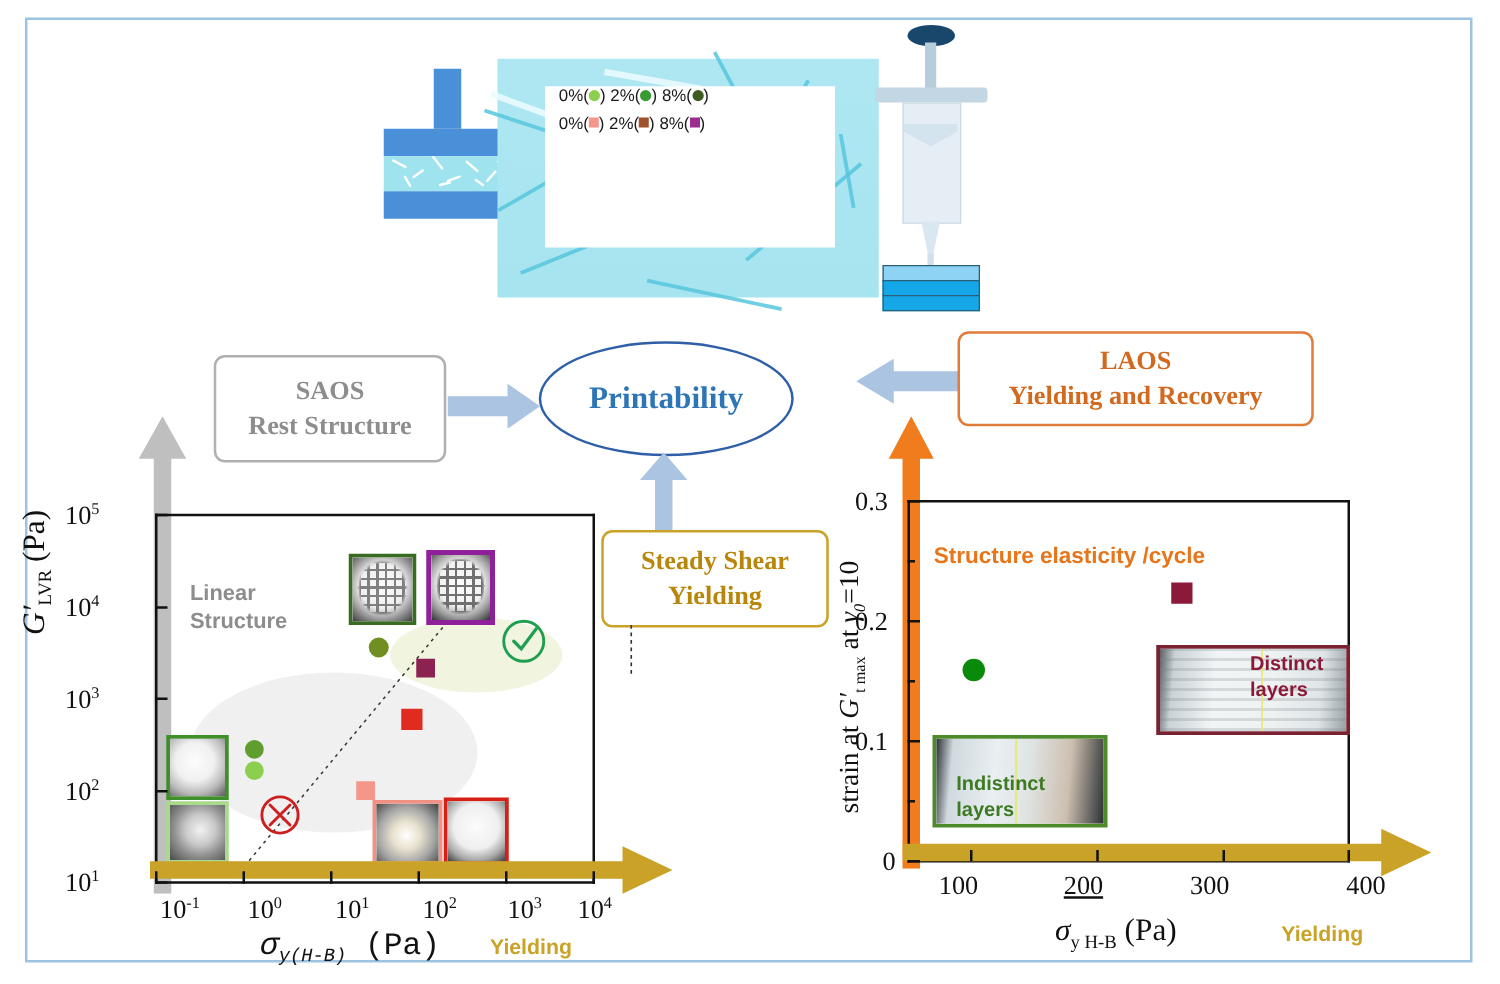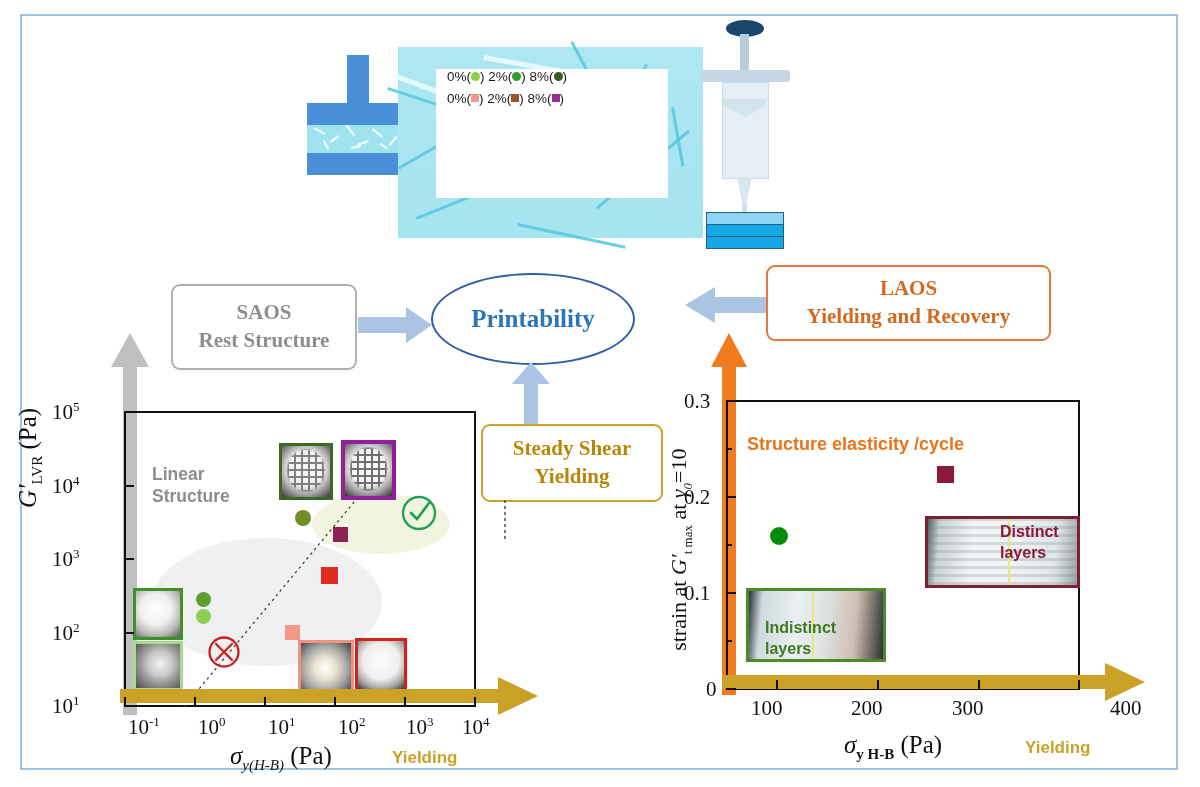--- a/index.html
+++ b/index.html
@@ -262,21 +262,21 @@
     <div class="tick" style="left:264px;top:697px;width:2px;height:10px;"></div>
     <div class="tick" style="left:334px;top:697px;width:2px;height:10px;"></div>
     <div class="tick" style="left:404px;top:697px;width:2px;height:10px;"></div>
     <div class="tick" style="left:474px;top:697px;width:2px;height:10px;"></div>
 
     <div class="axlabel" style="left:8px;top:470px;width:44px;font-size:25px;
         transform:rotate(-90deg);transform-origin:center;white-space:nowrap;text-align:center;">
       <span style="font-style:italic;">G</span><span style="font-style:italic;">′</span><span style="font-size:15px;vertical-align:sub;">LVR</span> <span>(Pa)</span>
     </div>
 
-    <div class="axlabel" style="left:230px;top:742px;font-size:25px;white-space:nowrap;">
+    <div class="axlabel" style="left:208px;top:742px;font-size:25px;white-space:nowrap;font-family:Liberation Mono, monospace;">
       <span style="font-style:italic;">σ</span><span style="font-size:15px;vertical-align:sub;font-style:italic;">y(H-B)</span> <span>(Pa)</span>
     </div>
     <div class="ylw axlabel" style="left:392px;top:748px;font-size:17px;">Yielding</div>
   </div>
 
   <div>
 
     <svg class="arrow" style="left:710px;top:333px;" width="38" height="362" viewBox="0 0 38 362">
       <path d="M12,362 L12,34 L1,34 L19,0 L37,34 L26,34 L26,362 Z" fill="#f07c1d"></path>
     </svg>
@@ -323,32 +323,32 @@
 
     <div class="tick" style="left:726px;top:400px;width:10px;height:2px;"></div>
     <div class="tick" style="left:726px;top:448px;width:6px;height:2px;"></div>
     <div class="tick" style="left:726px;top:496px;width:10px;height:2px;"></div>
     <div class="tick" style="left:726px;top:544px;width:6px;height:2px;"></div>
     <div class="tick" style="left:726px;top:592px;width:10px;height:2px;"></div>
     <div class="tick" style="left:726px;top:640px;width:6px;height:2px;"></div>
     <div class="tick" style="left:726px;top:688px;width:10px;height:2px;"></div>
 
     <div class="axlabel" style="left:751px;top:696px;font-size:21px;">100</div>
-    <div class="axlabel" style="left:851px;top:696px;font-size:21px;">200</div>
+    <div class="axlabel" style="left:851px;top:696px;font-size:21px;text-decoration:underline;">200</div>
     <div class="axlabel" style="left:952px;top:696px;font-size:21px;">300</div>
-    <div class="axlabel" style="left:1110px;top:696px;font-size:21px;">400</div>
+    <div class="axlabel" style="left:1077px;top:696px;font-size:21px;">400</div>
 
     <div class="tick" style="left:776px;top:680px;width:2px;height:9px;"></div>
     <div class="tick" style="left:877px;top:680px;width:2px;height:9px;"></div>
     <div class="tick" style="left:978px;top:680px;width:2px;height:9px;"></div>
     <div class="tick" style="left:1078px;top:680px;width:2px;height:9px;"></div>
 
     <div class="axlabel" style="left:536px;top:535px;width:290px;font-size:22px;
         transform:rotate(-90deg);transform-origin:center;white-space:nowrap;text-align:center;">
       <span>strain at </span><span style="font-style:italic;">G</span><span style="font-style:italic;">′</span><span style="font-size:13px;vertical-align:sub;">t max</span><span> at </span><span style="font-style:italic;">γ</span><span style="font-size:13px;vertical-align:sub;font-style:italic;">0</span><span>=10</span>
     </div>
 
     <div class="axlabel" style="left:844px;top:731px;font-size:25px;white-space:nowrap;">
-      <span style="font-style:italic;">σ</span><span style="font-size:15px;vertical-align:sub;font-weight:bold;">y H-B</span> <span>(Pa)</span>
+      <span style="font-style:italic;">σ</span><span style="font-size:15px;vertical-align:sub;">y H-B</span> <span>(Pa)</span>
     </div>
     <div class="ylw axlabel" style="left:1025px;top:738px;font-size:17px;">Yielding</div>
   </div>
 </div>
 
 </body></html>

